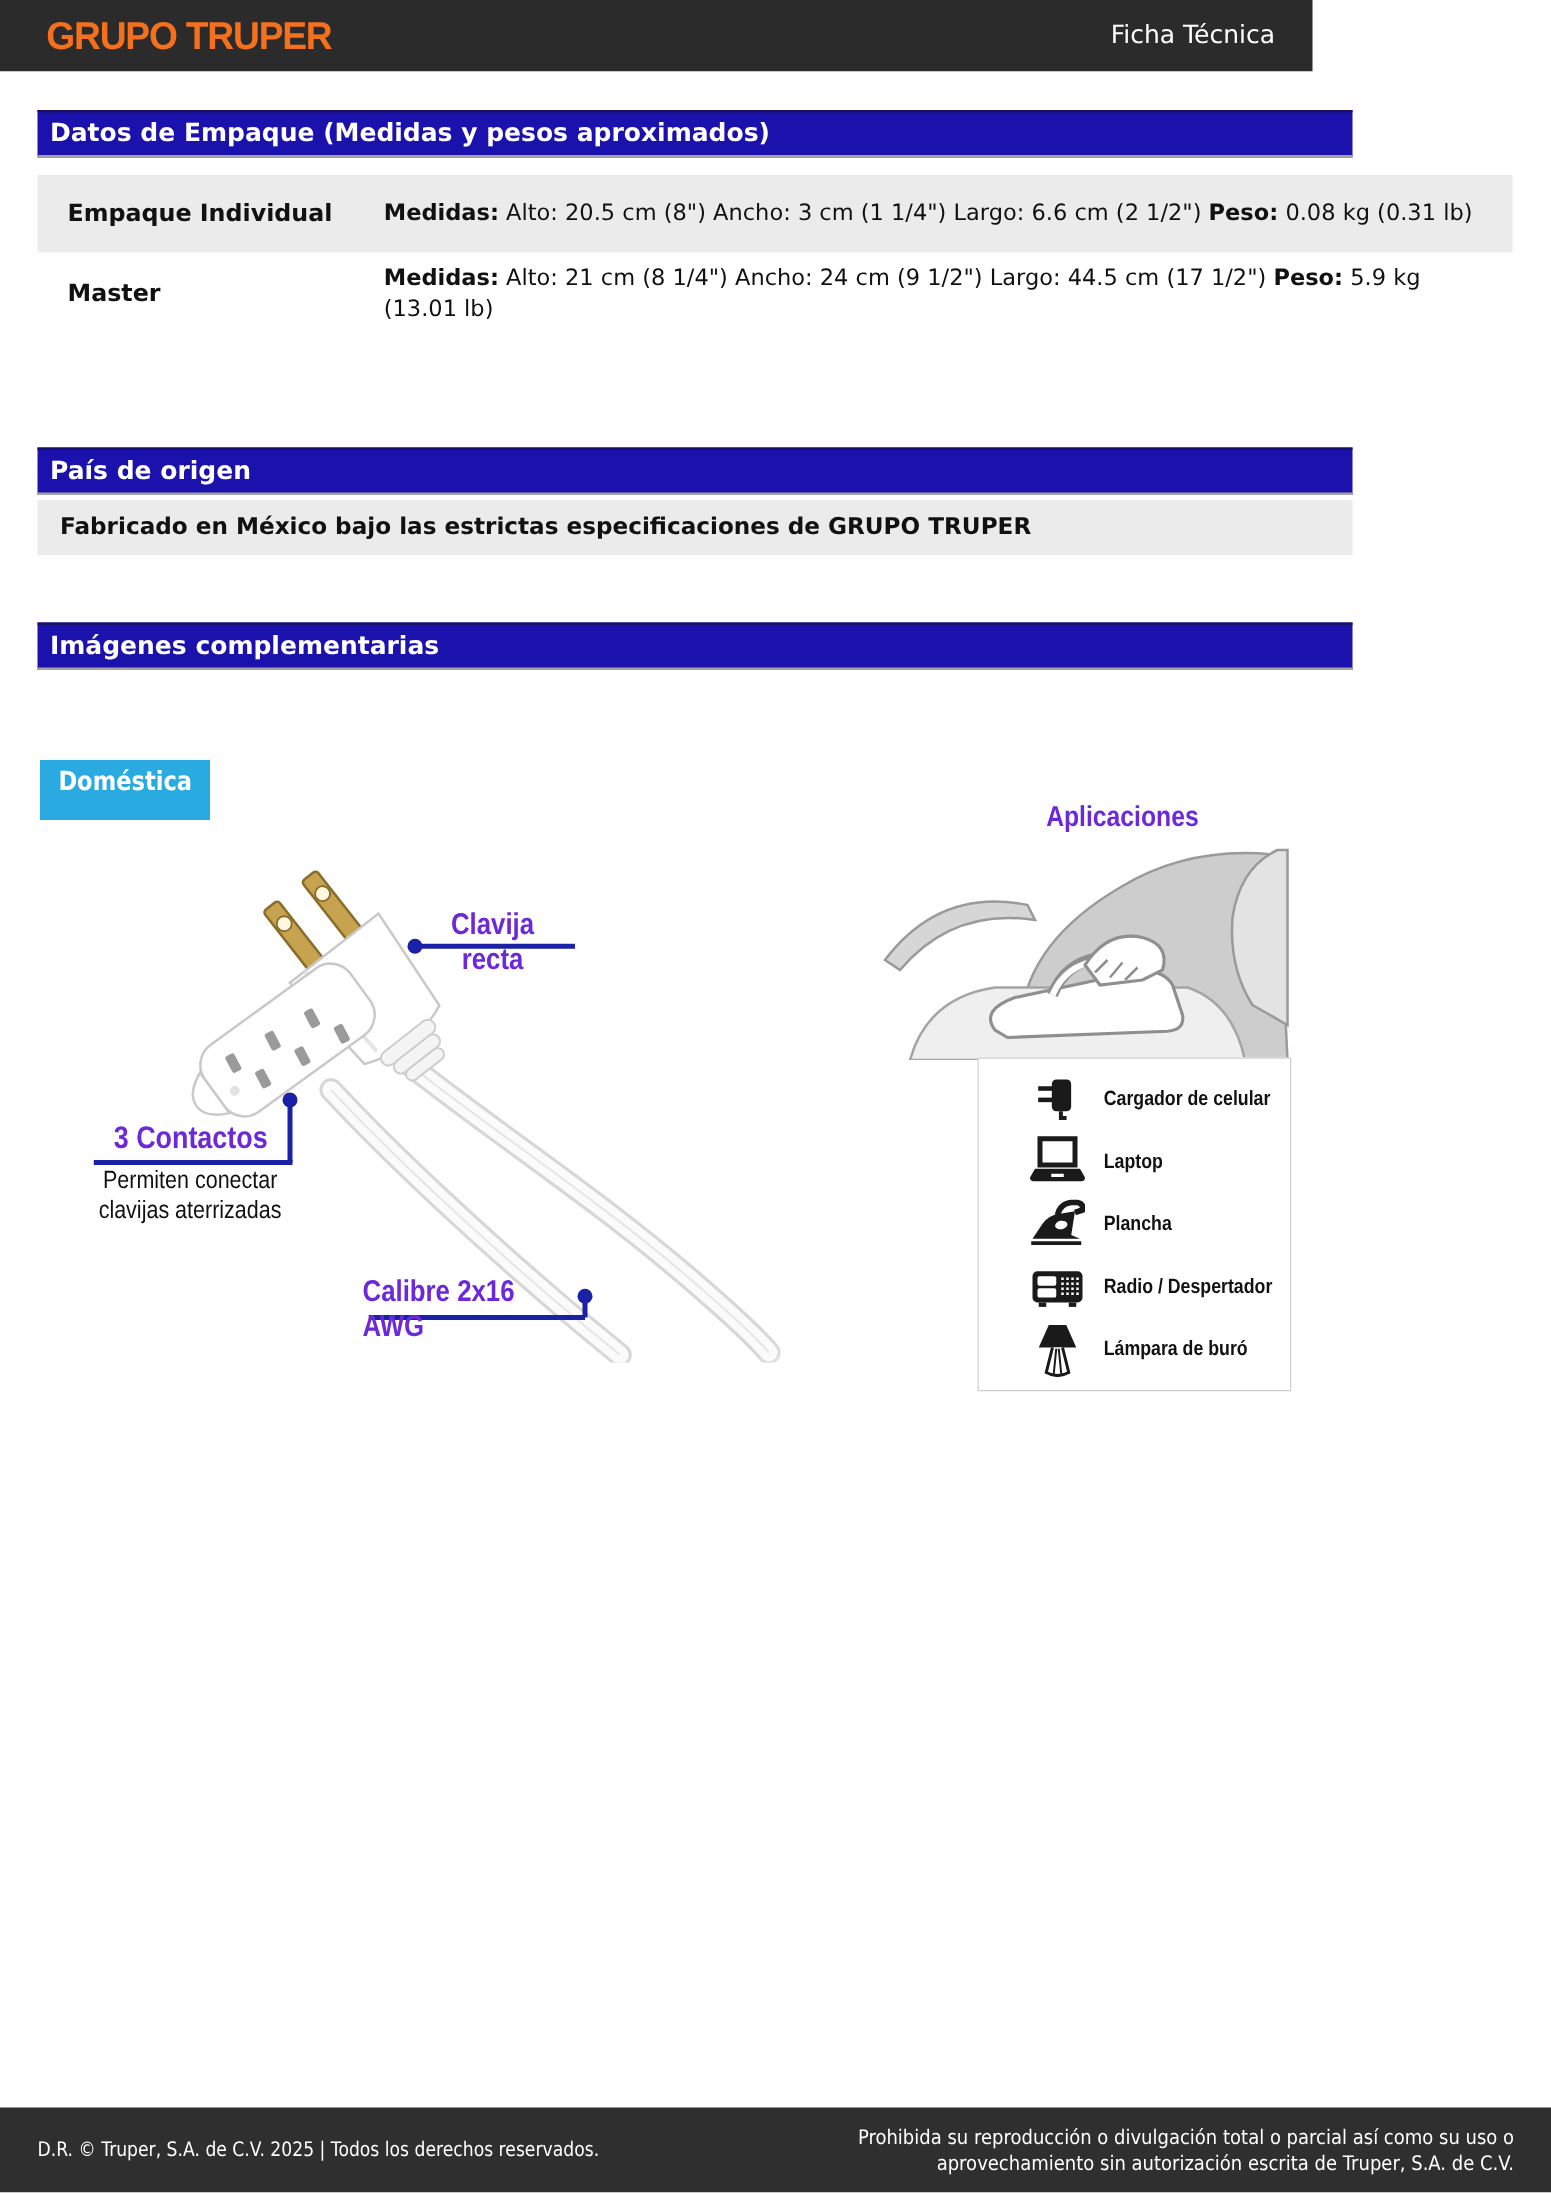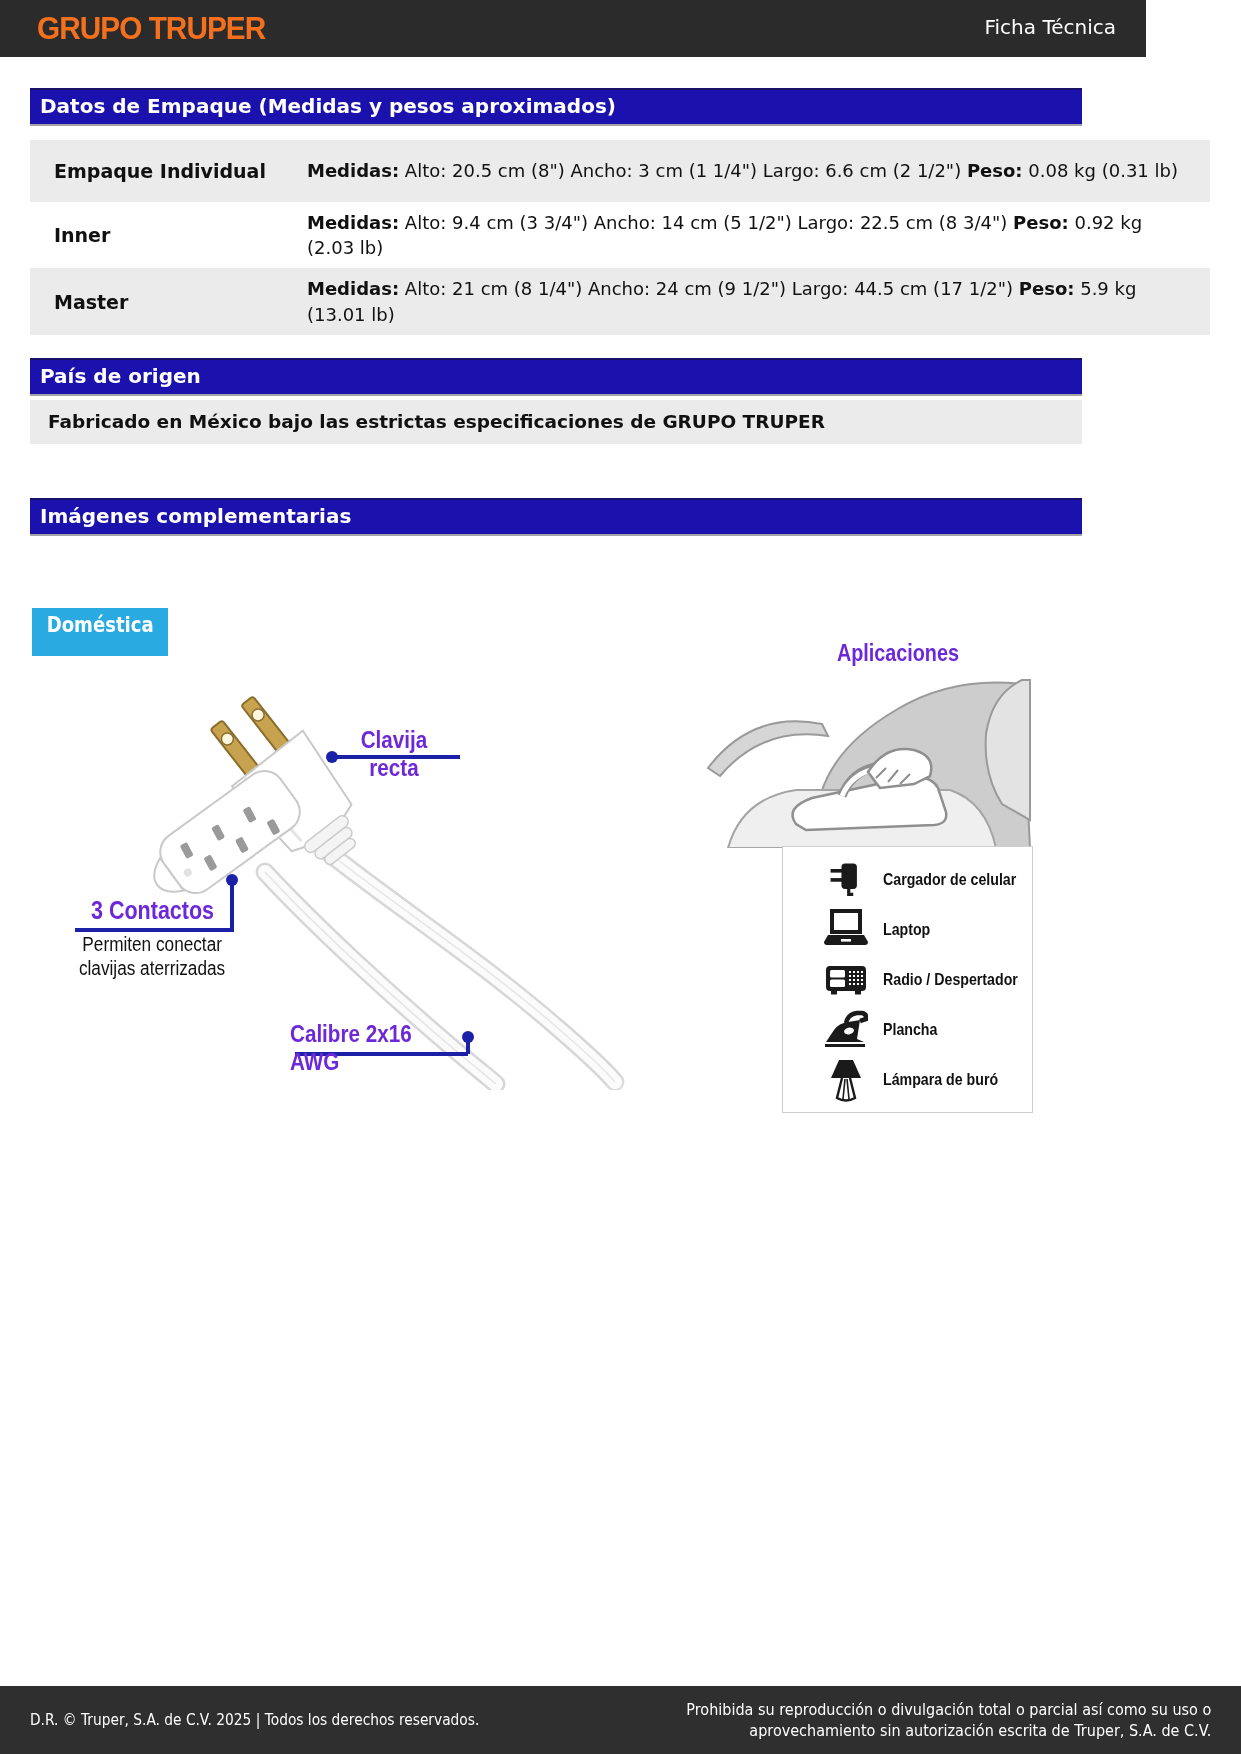--- a/index.html
+++ b/index.html
@@ -1,21 +1,21 @@
 <!DOCTYPE html>
 <html><head>
 <meta charset="utf-8">
 <style>
   html,body{margin:0;padding:0;}
   body{
     width:1241px;height:1754px;position:relative;background:#ffffff;
     font-family:"DejaVu Sans","Liberation Sans",sans-serif;color:#111;
     overflow:hidden;
   }
-  .topbar{position:absolute;top:0;left:0;width:1146px;height:57px;background:#2b2b2b;}
+  .topbar{position:absolute;top:0;left:0;width:1026px;height:57px;background:#2b2b2b;padding-left:24px;}
   .logo{
     position:absolute;left:37px;top:11px;font-size:31px;font-weight:bold;
     color:#F4701D;letter-spacing:-1px;transform:scaleX(0.96);transform-origin:left center;
     font-family:"Liberation Sans",sans-serif;
   }
   .ficha{
     position:absolute;right:30px;top:15px;font-size:20px;color:#ffffff;
     font-family:"DejaVu Sans",sans-serif;
   }
   .secbar{
@@ -81,29 +81,20 @@
   <div class="prow">
     <div class="pcell1">Empaque Individual</div>
     <div class="pcell2">
       <b>Medidas:</b>
       <span>Alto: 20.5 cm (8") Ancho: 3 cm (1 1/4") Largo: 6.6 cm (2 1/2")</span>
       <b>Peso:</b>
       <span>0.08 kg (0.31 lb)</span>
     </div>
   </div>
   <div class="prow">
-    <div class="pcell1">Inner</div>
-    <div class="pcell2">
-      <b>Medidas:</b>
-      <span>Alto: 9.4 cm (3 3/4") Ancho: 14 cm (5 1/2") Largo: 22.5 cm (8 3/4")</span>
-      <b>Peso:</b>
-      <span>0.92 kg (2.03 lb)</span>
-    </div>
-  </div>
-  <div class="prow">
     <div class="pcell1">Master</div>
     <div class="pcell2">
       <b>Medidas:</b>
       <span>Alto: 21 cm (8 1/4") Ancho: 24 cm (9 1/2") Largo: 44.5 cm (17 1/2")</span>
       <b>Peso:</b>
       <span>5.9 kg (13.01 lb)</span>
     </div>
   </div>
 </div>
 
@@ -228,20 +219,32 @@
 
   <div class="approw">
     <div class="appicon">
       <svg width="44" height="44" viewBox="0 0 44 44">
         <rect x="8" y="4" width="28" height="21" fill="none" stroke="#1a1a1a" stroke-width="4"></rect>
         <path d="M4,28 h36 l4,7 q0,3 -3,3 h-38 q-3,0 -3,-3 Z" fill="#1a1a1a"></path>
         <rect x="17" y="32" width="10" height="2.6" fill="#ffffff"></rect>
       </svg>
     </div>
     <div class="applabel"><span class="cond-l">Laptop</span></div>
+  </div>
+
+  <div class="approw">
+    <div class="appicon">
+      <svg width="44" height="44" viewBox="0 0 44 44">
+        <path d="M2,34 L10,22 Q15,15 24,14 L36,12 L33,31 L40,34 Z" fill="#1a1a1a"></path>
+        <path d="M22,15 Q24,6 33,5 L38,5 Q43,6 42,11 L36,13" fill="none" stroke="#1a1a1a" stroke-width="4.5"></path>
+        <ellipse cx="25" cy="23" rx="5" ry="3.4" fill="#ffffff" transform="rotate(-12 25 23)"></ellipse>
+        <rect x="1" y="36" width="40" height="3" fill="#1a1a1a"></rect>
+      </svg>
+    </div>
+    <div class="applabel"><span class="cond-l">Plancha</span></div>
   </div>
 
   <div class="approw">
     <div class="appicon">
       <svg width="44" height="44" viewBox="0 0 44 44">
         <rect x="2" y="9" width="40" height="25" rx="4" fill="#1a1a1a"></rect>
         <rect x="6" y="13" width="15" height="7.5" rx="1.5" fill="#ffffff"></rect>
         <rect x="6" y="22.5" width="15" height="7.5" rx="1.5" fill="#ffffff"></rect>
         <g fill="#ffffff">
           <rect x="25" y="14" width="2" height="2"></rect>
@@ -264,32 +267,20 @@
         <rect x="7" y="34" width="6" height="3.5" fill="#1a1a1a"></rect>
         <rect x="31" y="34" width="6" height="3.5" fill="#1a1a1a"></rect>
       </svg>
     </div>
     <div class="applabel"><span class="cond-l">Radio / Despertador</span></div>
   </div>
 
   <div class="approw">
     <div class="appicon">
       <svg width="44" height="44" viewBox="0 0 44 44">
-        <path d="M2,34 L10,22 Q15,15 24,14 L36,12 L33,31 L40,34 Z" fill="#1a1a1a"></path>
-        <path d="M22,15 Q24,6 33,5 L38,5 Q43,6 42,11 L36,13" fill="none" stroke="#1a1a1a" stroke-width="4.5"></path>
-        <ellipse cx="25" cy="23" rx="5" ry="3.4" fill="#ffffff" transform="rotate(-12 25 23)"></ellipse>
-        <rect x="1" y="36" width="40" height="3" fill="#1a1a1a"></rect>
-      </svg>
-    </div>
-    <div class="applabel"><span class="cond-l">Plancha</span></div>
-  </div>
-
-  <div class="approw">
-    <div class="appicon">
-      <svg width="44" height="44" viewBox="0 0 44 44">
         <path d="M15,2 L29,2 L37,20 L7,20 Z" fill="#1a1a1a"></path>
         <path d="M18,20 L13,40 Q22,45 31,40 L26,20" fill="#ffffff" stroke="#1a1a1a" stroke-width="2.4"></path>
         <path d="M21,21 L19,41 M23,21 L25,41" stroke="#1a1a1a" stroke-width="1.6" fill="none"></path>
       </svg>
     </div>
     <div class="applabel"><span class="cond-l">Lámpara de buró</span></div>
   </div>
 
 </div>
 

